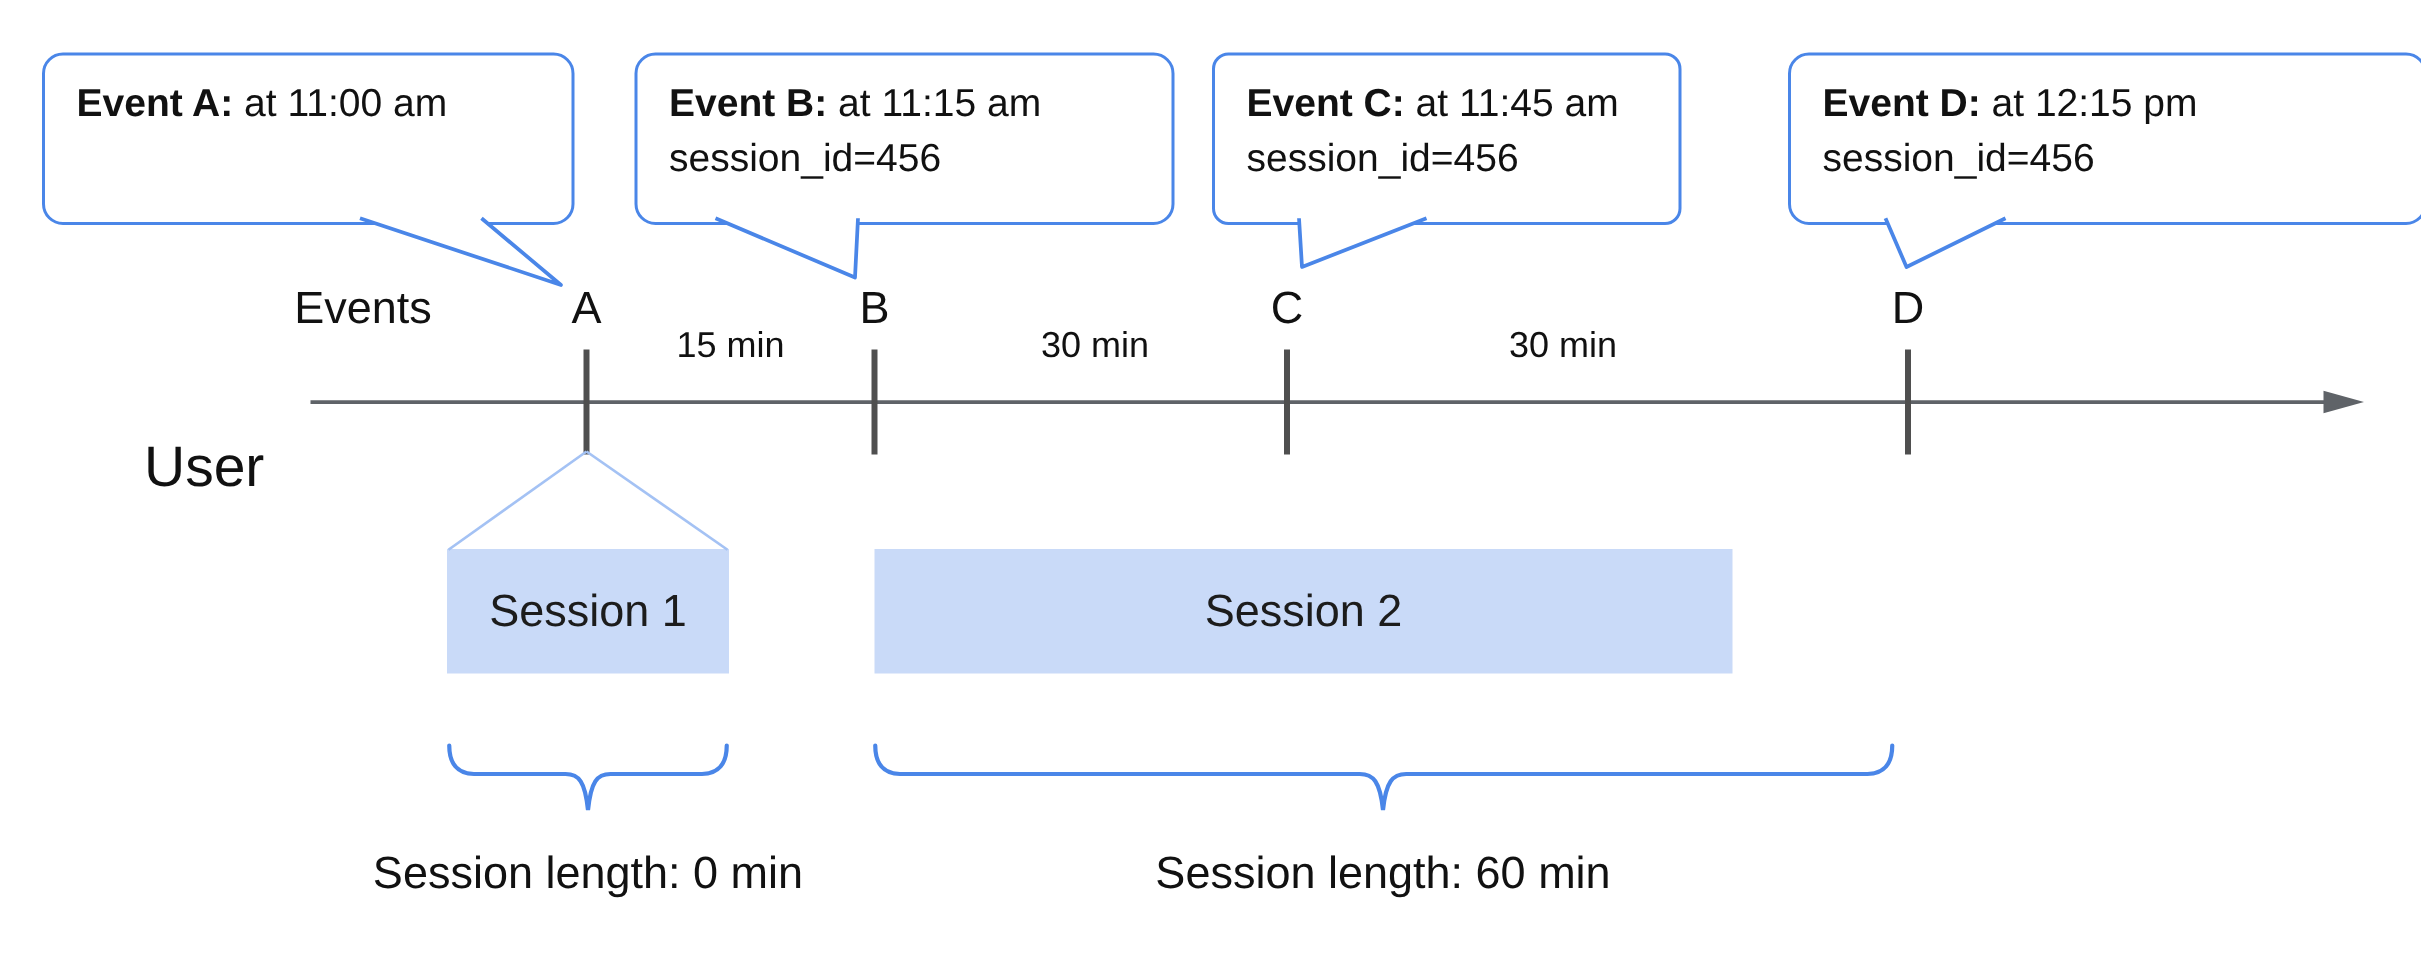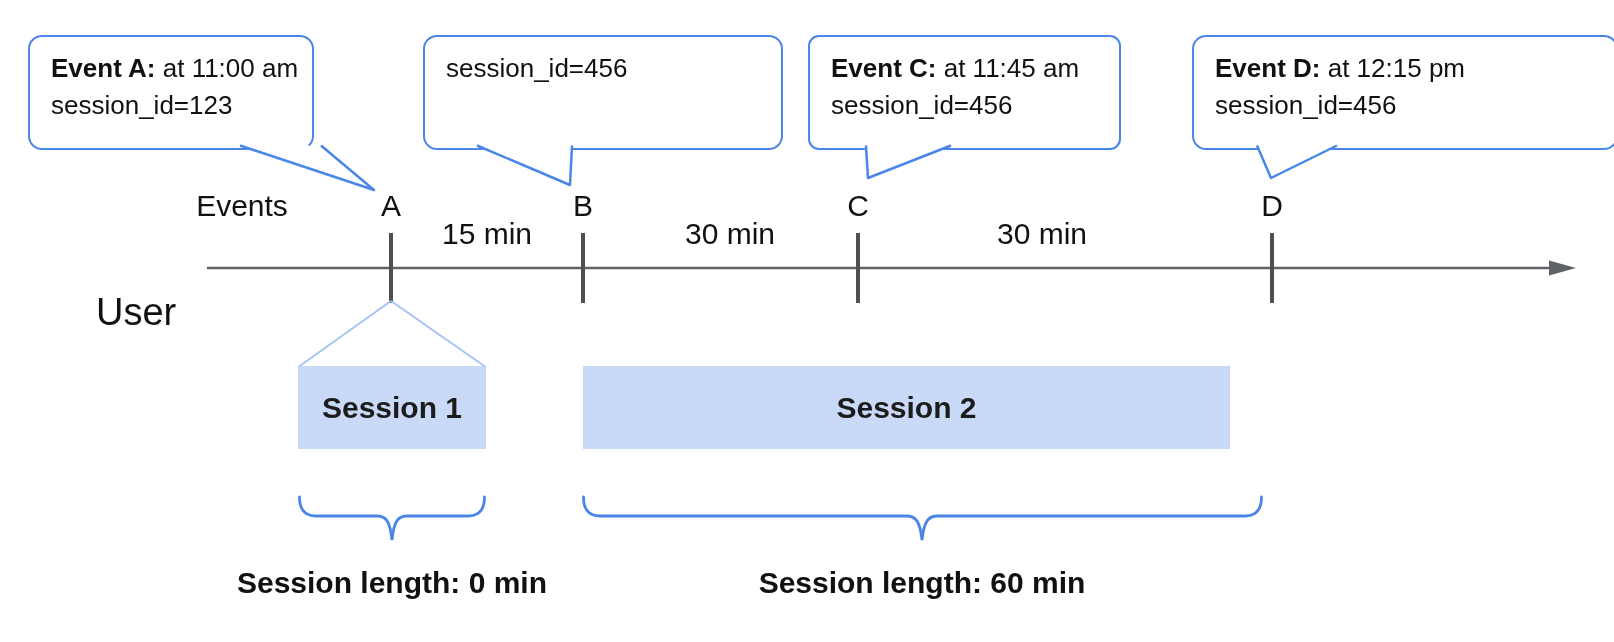--- a/index.html
+++ b/index.html
@@ -24,68 +24,67 @@
     background: #ffffff;
     border: 2.5px solid #4a86e8;
     border-radius: 14px;
     padding: 13px 20px 0 21px;
     font-size: 26px;
     line-height: 37px;
     white-space: nowrap;
     z-index: 1;
   }
   .bubble .b { font-weight: bold; }
-  .bubble-a { left: 28px;   width: 286px; }
+  .bubble-a { left: 28px;   width: 355px; }
   .bubble-b { left: 423px;  width: 360px; }
   .bubble-c { left: 808px;  width: 313px; border-radius: 11px; }
   .bubble-d { left: 1192px; width: 426px; }
 
   
   .user-label   { left: 96px;  top: 258px; font-size: 38px; line-height: 1; margin-top: 35px; }
   .events-label { left: 228px; top: 191px; font-size: 30px; line-height: 1; margin-left: 14px; }
   .event-letter { top: 191px; font-size: 30px; line-height: 1; }
-  .interval-label { top: 219px; font-size: 30px; line-height: 1; }
+  .interval-label { top: 219px; font-size: 24px; line-height: 1; }
 
   
   .session-box {
     position: absolute;
     top: 366px;
     height: 83px;
     background: #c9daf8;
     display: flex;
     align-items: center;
     justify-content: center;
     font-size: 30px;
     color: #1c1c1c;
-    font-weight: bold;
   }
   .session-box-1 { left: 298px; width: 188px; }
-  .session-box-2 { left: 583px; width: 647px; }
+  .session-box-2 { left: 583px; width: 572px; }
 
-  .session-length { top: 568px; font-size: 30px; line-height: 1; font-weight: bold; }
+  .session-length { top: 568px; font-size: 30px; line-height: 1; }
 
   
   .overlay {
     position: absolute;
     left: 0; top: 0;
     width: 1614px; height: 642px;
     z-index: 5;
     pointer-events: none;
   }
 </style>
 </head>
 <body>
 
 <div class="canvas">
 
   <div class="bubble bubble-a">
     <div><span class="b">Event A:</span><span> at 11:00 am</span></div>
-    <div>session_id=123</div>
   </div>
   <div class="bubble bubble-b">
+    <div><span class="b">Event B:</span><span> at 11:15 am</span></div>
     <div>session_id=456</div>
   </div>
   <div class="bubble bubble-c">
     <div><span class="b">Event C:</span><span> at 11:45 am</span></div>
     <div>session_id=456</div>
   </div>
   <div class="bubble bubble-d">
     <div><span class="b">Event D:</span><span> at 12:15 pm</span></div>
     <div>session_id=456</div>
   </div>

